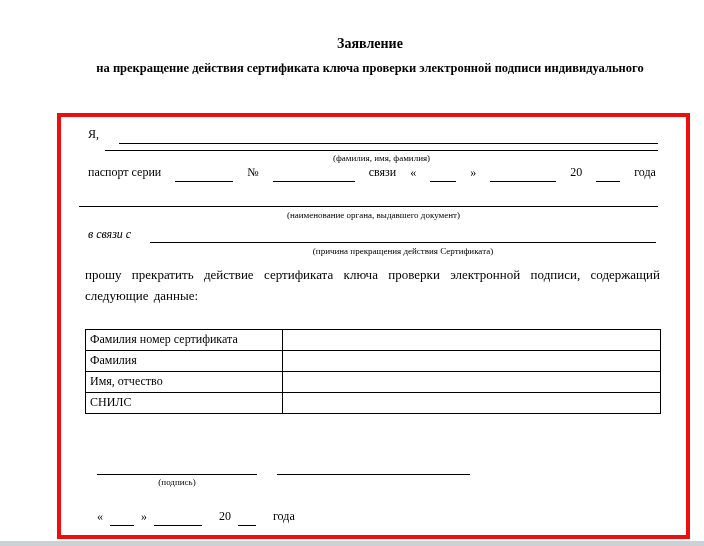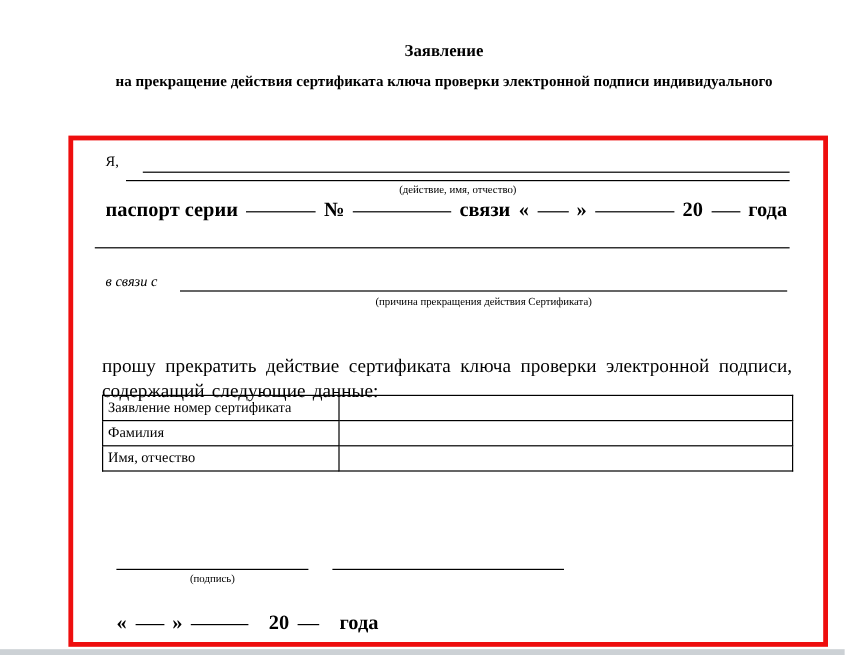--- a/index.html
+++ b/index.html
@@ -14,27 +14,27 @@
 
   .form-box {
     position:absolute; left:57px; top:113px; width:633px; height:426px;
     border:4px solid #ee0e0e;
   }
   .abs  { position:absolute; }
   .lbl  { font-size:12px; white-space:nowrap; }
   .line { position:absolute; height:0; border-bottom:1px solid #000; }
   .cap  { position:absolute; font-size:9px; line-height:11px; text-align:center; color:#000; }
 
-  .prow { position:absolute; display:flex; align-items:flex-start; font-size:17px;font-weight:bold; }
+  .prow { position:absolute; display:flex; align-items:center; font-size:12px; }
   .prow .t { padding-bottom:7px; white-space:nowrap; }
   .prow .f { border-bottom:1px solid #000; height:12px; flex:0 0 auto; }
 
   .para {
     position:absolute; left:24px; right:26px; top:147px;
-    font-size:16px; line-height:21px; text-align:justify; word-spacing:2px;margin-top:31px;
+    font-size:13px; line-height:21px; text-align:justify; word-spacing:2px;
   }
 
   table.cert { position:absolute; left:24px; top:212px; width:576px; border-collapse:collapse; }
   table.cert td {
     border:1px solid #000; height:21px; font-size:12px;
     padding:1px 4px 2px; vertical-align:middle;
   }
   table.cert td.k { width:197px; }
 
   .date-row { left:36px; top:392px; }
@@ -49,57 +49,62 @@
 <div class="header">
   <div class="doc-title">Заявление</div>
   <div class="doc-sub">на прекращение действия сертификата ключа проверки электронной подписи индивидуального</div>
 </div>
 
 <div class="form-box" style="border-color: rgb(238, 14, 14);">
 
   <span class="abs lbl" style="left:27px; top:10px;">Я,</span>
   <div class="line" style="left:58px; right:28px; top:26px;"></div>
   <div class="line" style="left:44px; right:28px; top:33px;"></div>
-  <div class="cap" style="left:44px; right:28px; top:36px;">(действие, имя, отчество)</div>
+  <div class="cap" style="left:44px; right:28px; top:36px;">(фамилия, имя, фамилия)</div>
 
   <div class="prow" style="left:27px; right:30px; top:48px; justify-content:space-between;">
     <span class="t">паспорт серии</span>
     <span class="f" style="width:58px;"></span>
     <span class="t">№</span>
     <span class="f" style="width:82px;"></span>
     <span class="t">связи</span>
     <span class="t">«</span>
     <span class="f" style="width:26px;"></span>
     <span class="t">»</span>
     <span class="f" style="width:66px;"></span>
     <span class="t">20</span>
     <span class="f" style="width:24px;"></span>
     <span class="t">года</span>
   </div>
 
   <div class="line" style="left:18px; right:28px; top:89px;"></div>
+  <div class="cap" style="left:0; right:0; top:93px;">(наименование органа, выдавшего документ)</div>
 
   <span class="abs lbl" style="left:27px; top:110px;font-style:italic;">в связи с</span>
   <div class="line" style="left:89px; right:30px; top:125px;"></div>
   <div class="cap" style="left:89px; right:30px; top:129px;">(причина прекращения действия Сертификата)</div>
 
   <div class="para">прошу прекратить действие сертификата ключа проверки электронной подписи, содержащий следующие данные:</div>
 
   <table class="cert">
     <tbody>
       <tr>
-        <td class="k">Заявление номер сертификата</td>
+        <td class="k">Фамилия номер сертификата</td>
         <td></td>
       </tr>
       <tr>
         <td class="k">Фамилия</td>
         <td></td>
       </tr>
       <tr>
         <td class="k">Имя, отчество</td>
+        <td></td>
+      </tr>
+      <tr>
+        <td class="k">СНИЛС</td>
         <td></td>
       </tr>
     </tbody>
   </table>
 
   <div class="line" style="left:36px; width:160px; top:357px;"></div>
   <div class="cap" style="left:36px; width:160px; top:360px;">(подпись)</div>
   <div class="line" style="left:216px; width:193px; top:357px;"></div>
 
   <div class="prow date-row">

